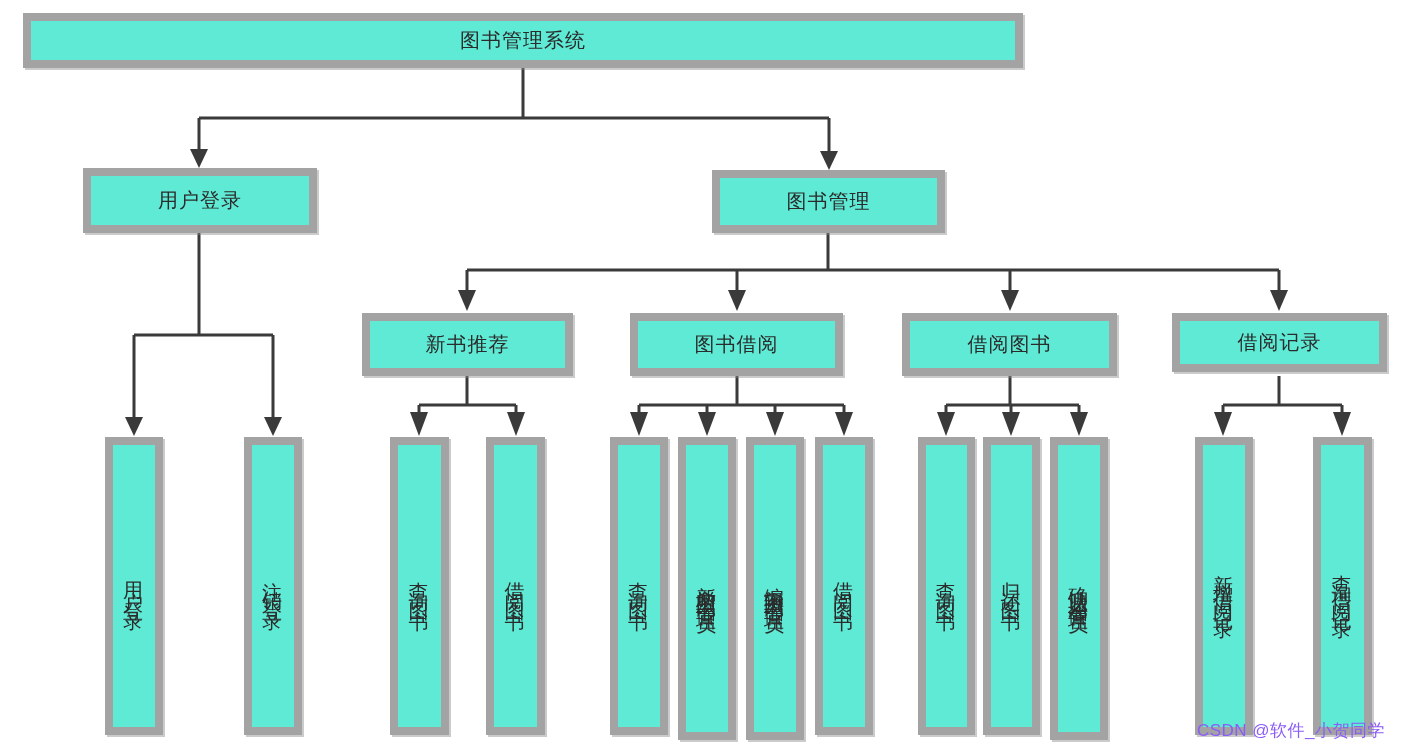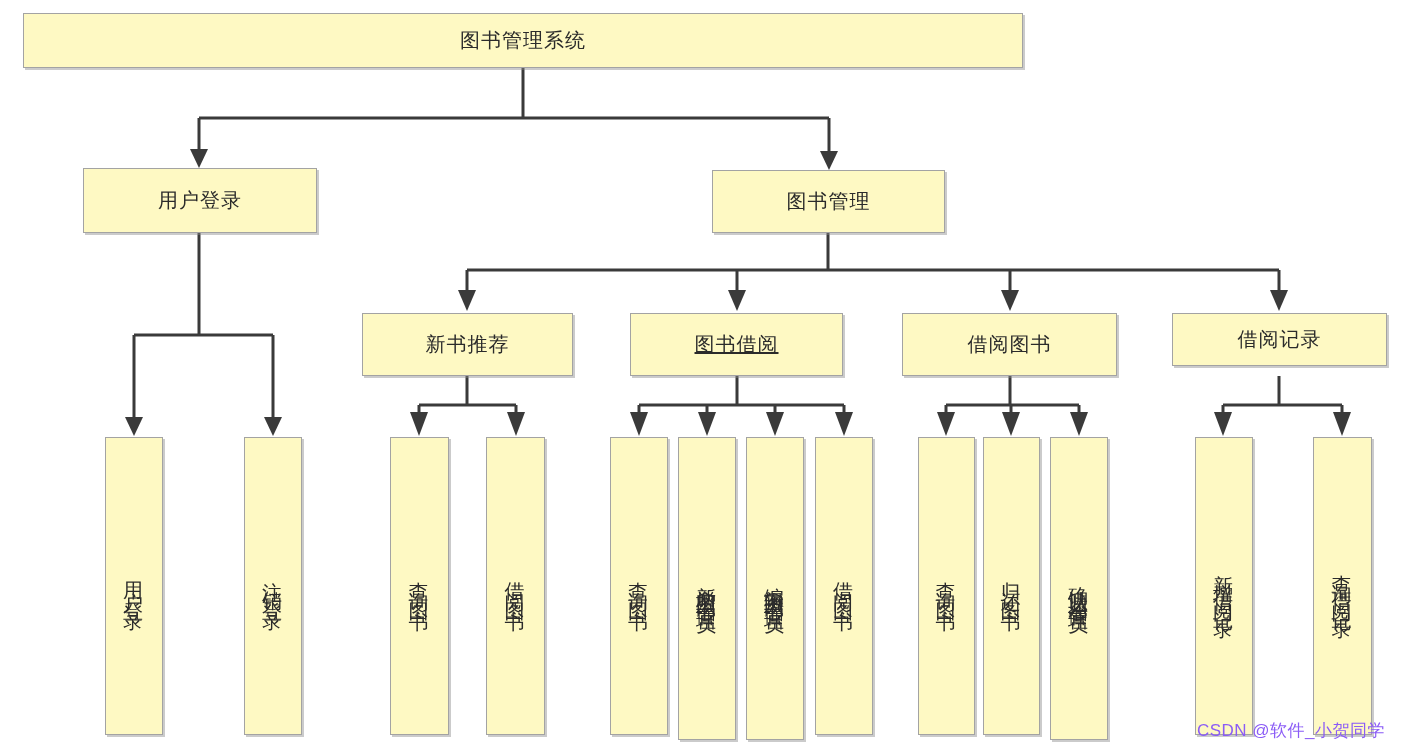--- a/index.html
+++ b/index.html
@@ -12,22 +12,22 @@
     overflow: hidden;
   }
   svg.connectors {
     position: absolute;
     left: 0; top: 0;
     width: 1405px; height: 747px;
   }
   .node {
     position: absolute;
     box-sizing: border-box;
-    background: #fef9c3;
-    border: 1px solid #a3a3a3;
+    background: #5eead4;
+    border: 8px solid #a3a3a3;
     box-shadow: 2px 2px 0 rgba(140,140,140,0.45);
     color: #2b2b2b;
   }
   .hbox {
     display: flex;
     align-items: center;
     justify-content: center;
     font-size: 20px;
     letter-spacing: 1px;
   }
@@ -105,27 +105,27 @@
   <div class="node hbox" style="left:83px;top:168px;width:234px;height:65px;">
     <span>用户登录</span>
   </div>
   <div class="node hbox" style="left:712px;top:170px;width:233px;height:63px;">
     <span>图书管理</span>
   </div>
 
   <div class="node hbox" style="left:362px;top:313px;width:211px;height:63px;text-align:center;">
     <span>新书推荐</span>
   </div>
-  <div class="node hbox" style="left:630px;top:313px;width:213px;height:63px;text-decoration:underline;">
+  <div class="node hbox" style="left:630px;top:313px;width:213px;height:63px;">
     <span>图书借阅</span>
   </div>
   <div class="node hbox" style="left:902px;top:313px;width:215px;height:63px;">
     <span>借阅图书</span>
   </div>
-  <div class="node hbox" style="left:1172px;top:313px;width:215px;height:53px;">
+  <div class="node hbox" style="left:1172px;top:313px;width:215px;height:59px;">
     <span>借阅记录</span>
   </div>
 
   <div class="node vbox" style="left:105px;top:437px;width:58px;height:298px;">
     <span>用户登录</span>
   </div>
   <div class="node vbox" style="left:244px;top:437px;width:58px;height:298px;">
     <span>注销登录</span>
   </div>
 

